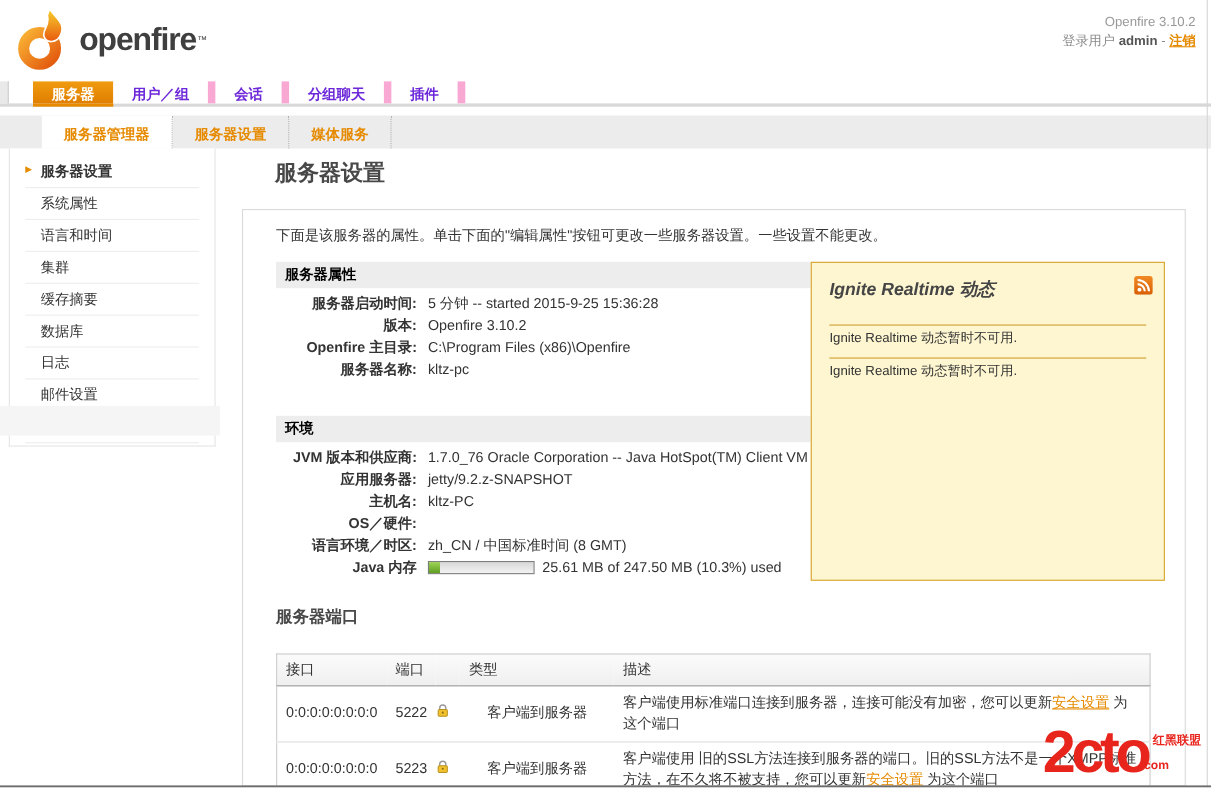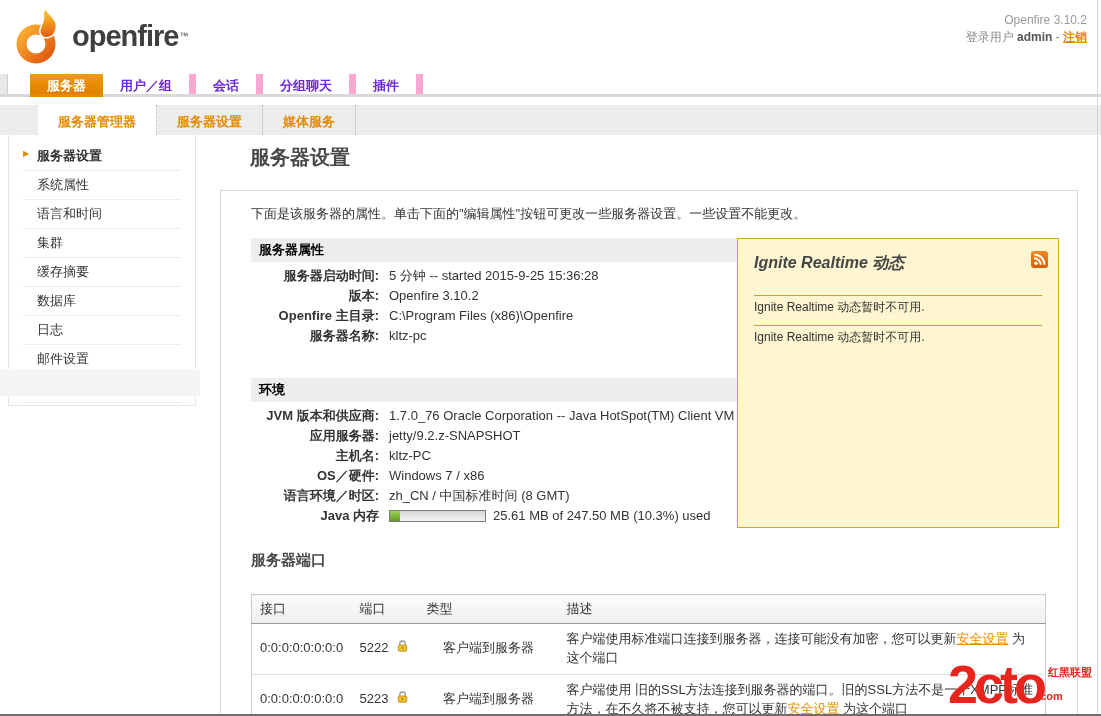--- a/index.html
+++ b/index.html
@@ -188,21 +188,20 @@
     <div class="prow">
       <div class="plabel">应用服务器:</div>
       <div class="pvalue">jetty/9.2.z-SNAPSHOT</div>
     </div>
     <div class="prow">
       <div class="plabel">主机名:</div>
       <div class="pvalue">kltz-PC</div>
     </div>
     <div class="prow">
       <div class="plabel">OS／硬件:</div>
-      <div class="pvalue">Windows 7 / x86</div>
     </div>
     <div class="prow">
       <div class="plabel">语言环境／时区:</div>
       <div class="pvalue">zh_CN / 中国标准时间 (8 GMT)</div>
     </div>
     <div class="prow">
       <div class="plabel">Java 内存</div>
       <div class="pvalue"><span class="membar"><span class="memfill" style="width: 10.3%;"></span></span><span>25.61 MB of 247.50 MB (10.3%) used</span></div>
     </div>
   </div>

